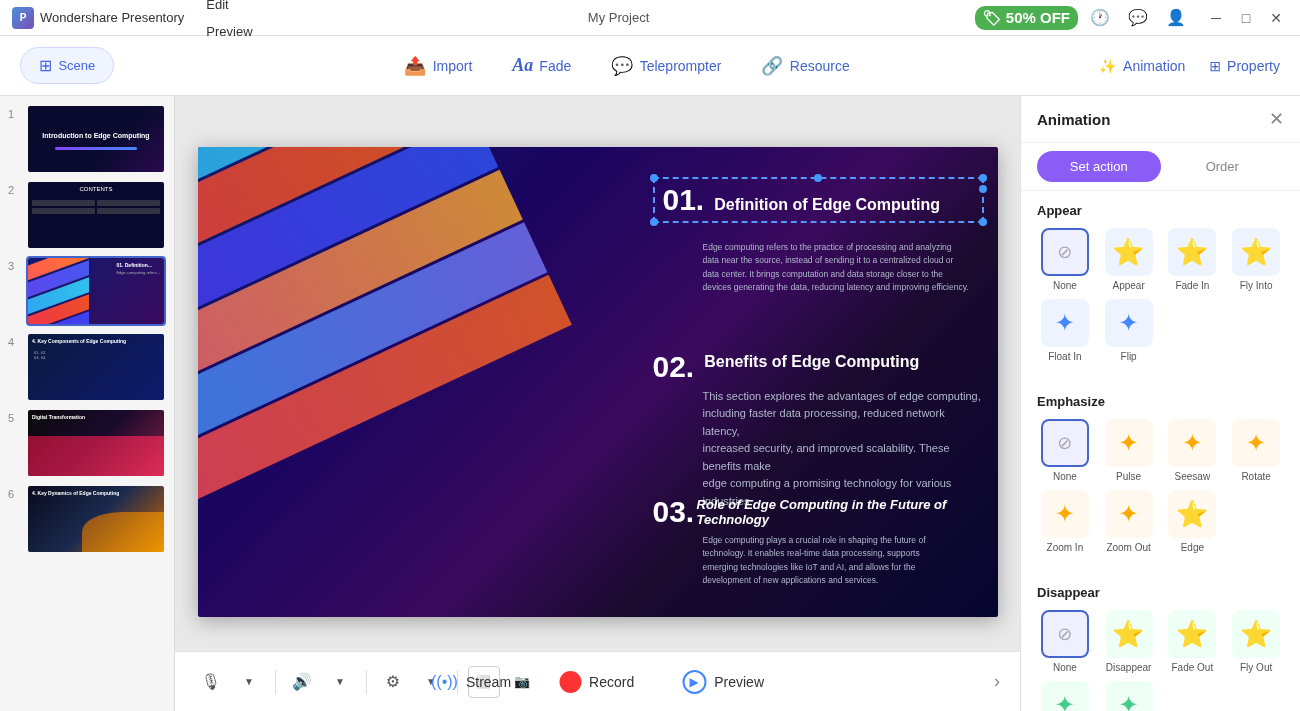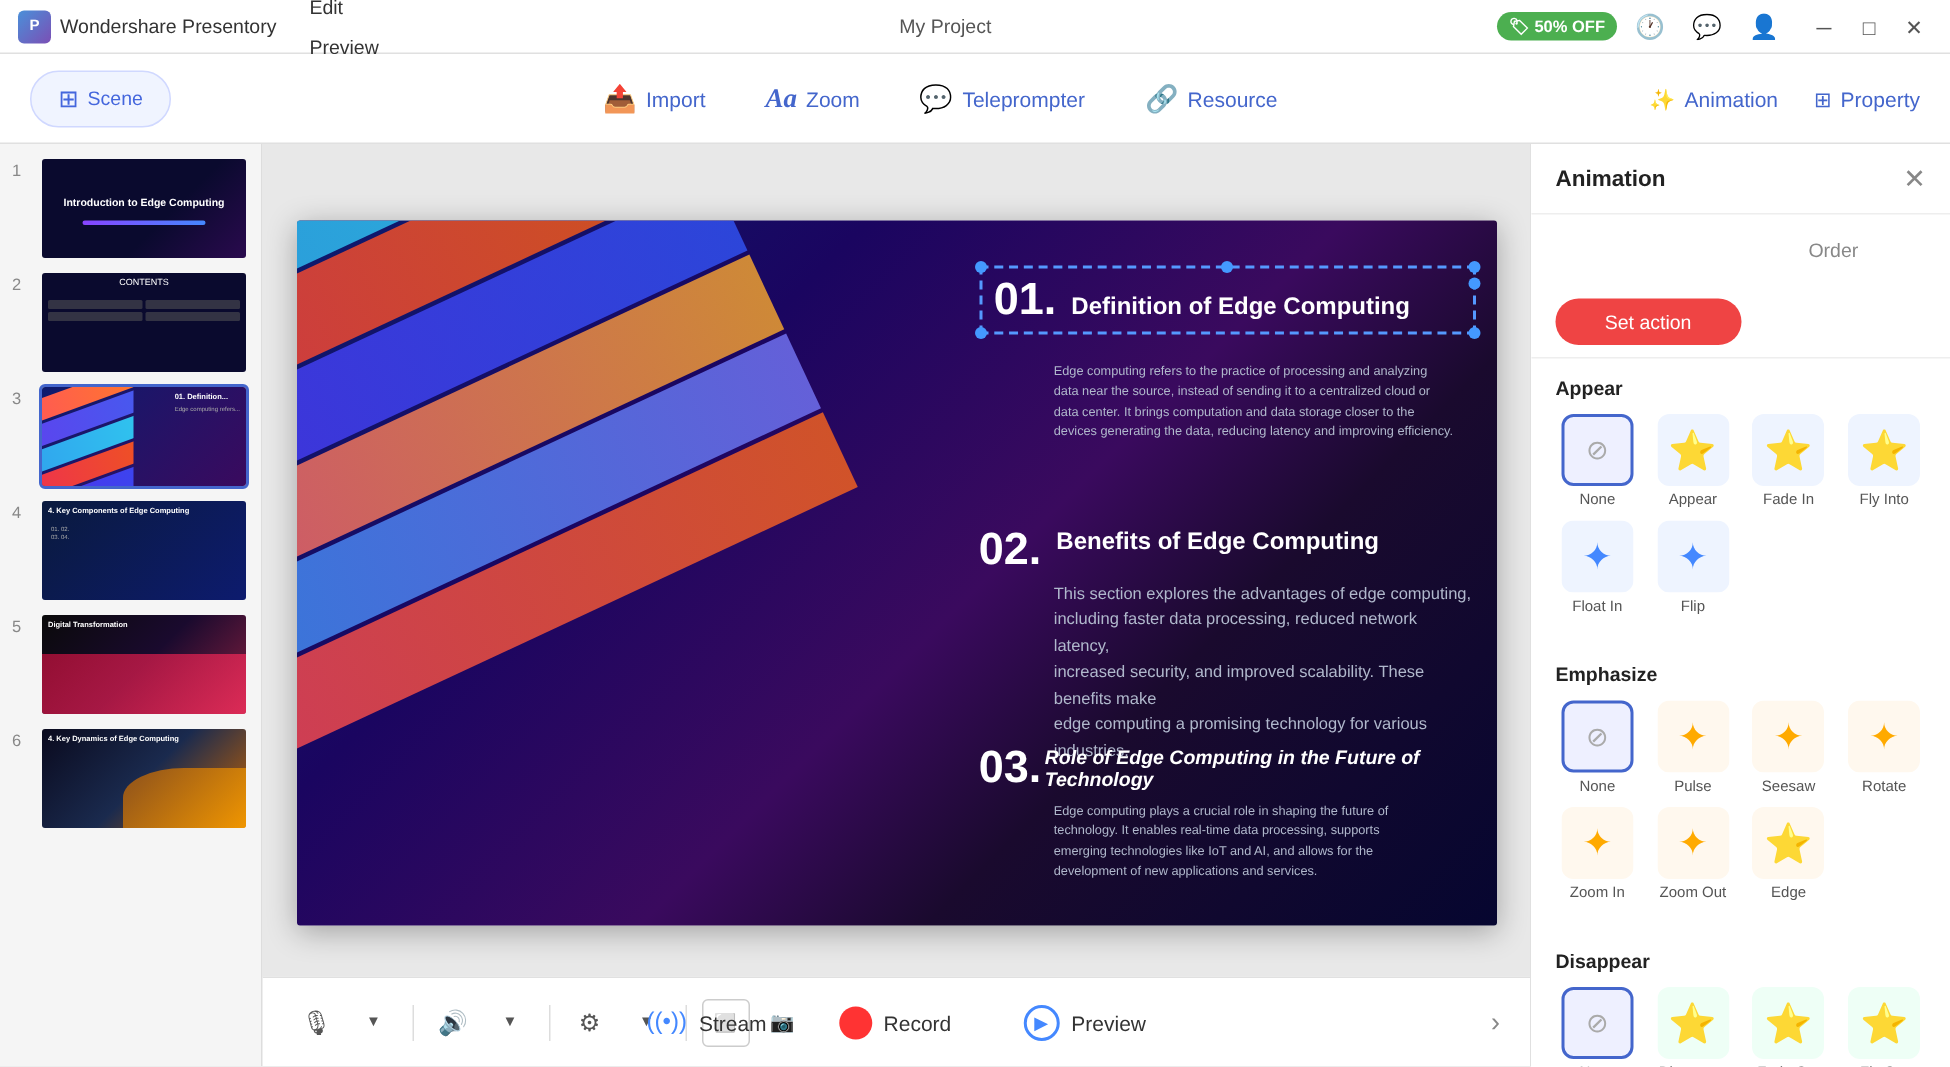--- a/index.html
+++ b/index.html
@@ -7,21 +7,21 @@
 
     
     .titlebar { height: 36px; background: #fff; display: flex; align-items: center; padding: 0 12px; border-bottom: 1px solid #e0e0e0; flex-shrink: 0; }
     .titlebar-logo { display: flex; align-items: center; gap: 6px; font-size: 13px; color: #333; margin-right: 12px; }
     .titlebar-logo .logo-icon { width: 22px; height: 22px; background: linear-gradient(135deg, #4a90d9, #7b4fb5); border-radius: 4px; display: flex; align-items: center; justify-content: center; color: white; font-size: 10px; font-weight: bold; }
     .titlebar-menus { display: flex; gap: 4px; flex-direction: column; }
     .titlebar-menu { padding: 4px 10px; font-size: 13px; color: #333; border-radius: 4px; cursor: pointer; }
     .titlebar-menu.active { background: #e8e8e8; }
     .titlebar-title { flex: 1; text-align: center; font-size: 13px; color: #555; }
     .titlebar-actions { display: flex; align-items: center; gap: 8px; }
-    .discount-badge { background: #4caf50; color: white; font-size: 11px; padding: 3px 8px; border-radius: 10px; font-weight: bold; }
+    .discount-badge { background: #4caf50; color: white; font-size: 15px; padding: 3px 8px; border-radius: 10px; font-weight: bold; }
     .titlebar-icons { display: flex; gap: 10px; align-items: center; }
     .titlebar-icon { width: 28px; height: 28px; display: flex; align-items: center; justify-content: center; color: #555; cursor: pointer; font-size: 16px; }
     .window-controls { display: flex; gap: 6px; margin-left: 6px; }
     .win-btn { width: 24px; height: 24px; display: flex; align-items: center; justify-content: center; border-radius: 3px; cursor: pointer; font-size: 14px; color: #555; }
 
     
     .toolbar { height: 60px; background: #fff; display: flex; align-items: center; padding: 0 20px; border-bottom: 1px solid #e0e0e0; flex-shrink: 0; gap: 0; }
     .scene-btn { background: #f0f4ff; border: 1px solid #d0d8ff; border-radius: 20px; padding: 8px 18px; font-size: 13px; color: #4466dd; cursor: pointer; display: flex; align-items: center; gap: 6px; margin-right: 40px; }
     .scene-btn .icon { color: #4466dd; font-size: 16px; }
     .toolbar-items { display: flex; align-items: center; gap: 40px; flex: 1; justify-content: center; }
@@ -60,21 +60,21 @@
     .nav-arrow { color: #888; font-size: 18px; cursor: pointer; }
 
     
     .right-panel { width: 280px; background: #fff; border-left: 1px solid #e0e0e0; display: flex; flex-direction: column; flex-shrink: 0; overflow-y: auto; }
     .panel-header { display: flex; align-items: center; justify-content: space-between; padding: 12px 16px; border-bottom: 1px solid #eee; }
     .panel-title { font-size: 15px; font-weight: 600; color: #222; }
     .panel-close { color: #888; cursor: pointer; font-size: 18px; }
 
     .panel-tabs { display: flex; padding: 8px 16px; gap: 0; border-bottom: 1px solid #eee; }
     .panel-tab { flex: 1; text-align: center; padding: 8px; font-size: 13px; cursor: pointer; border-radius: 20px; color: #888; }
-    .panel-tab.active { background: #ef4444; color: white; border-radius: 20px; margin-top: 48px; }
+    .panel-tab.active { background: #8b5cf6; color: white; border-radius: 20px; }
 
     .panel-section { padding: 12px 16px; }
     .section-label { font-size: 13px; font-weight: 600; color: #222; margin-bottom: 10px; }
 
     .animation-grid { display: grid; grid-template-columns: repeat(4, 1fr); gap: 8px; }
     .anim-item { display: flex; flex-direction: column; align-items: center; gap: 4px; cursor: pointer; }
     .anim-icon-box { width: 48px; height: 48px; border-radius: 8px; display: flex; align-items: center; justify-content: center; border: 2px solid transparent; font-size: 24px; background: #f5f5f5; }
     .anim-icon-box.selected { border-color: #4466cc; background: #eef0ff; }
     .anim-label { font-size: 10px; color: #555; text-align: center; }
 
@@ -147,21 +147,21 @@
     <span class="icon">⊞</span>
     <span>Scene</span>
   </div>
   <div class="toolbar-items">
     <div class="toolbar-item">
       <span class="item-icon">📤</span>
       <span>Import</span>
     </div>
     <div class="toolbar-item">
       <span class="item-icon" style="font-style:italic;font-weight:bold;font-family:serif;">Aa</span>
-      <span>Zoom</span>
+      <span>Fade</span>
     </div>
     <div class="toolbar-item">
       <span class="item-icon">💬</span>
       <span>Teleprompter</span>
     </div>
     <div class="toolbar-item">
       <span class="item-icon">🔗</span>
       <span>Resource</span>
     </div>
   </div>

